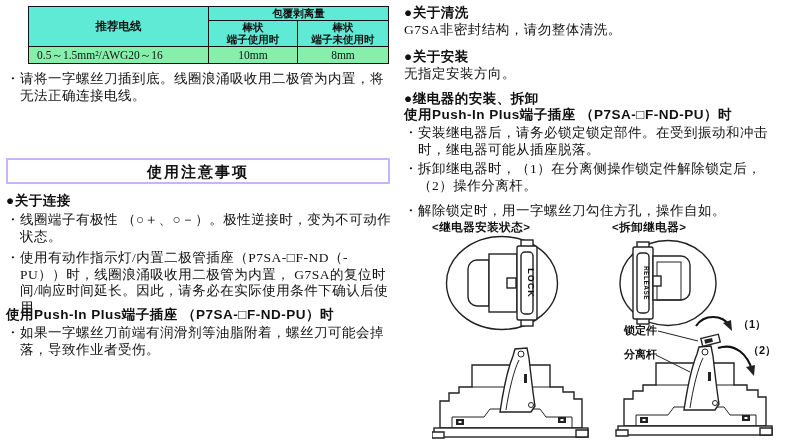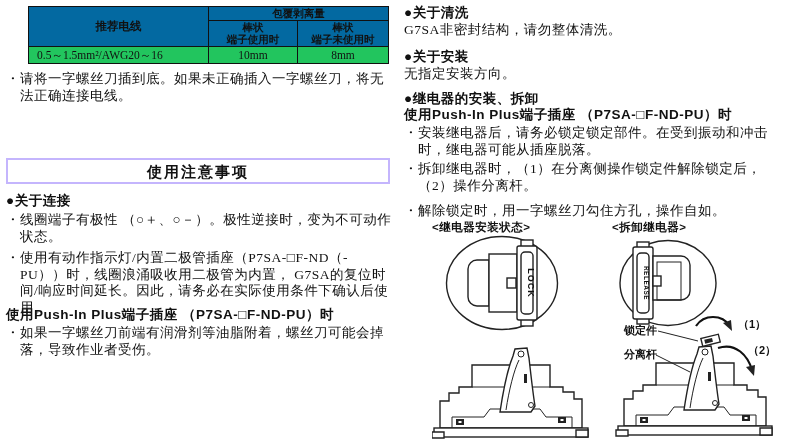--- a/index.html
+++ b/index.html
@@ -13,24 +13,24 @@
   .hd {
     font-family:"Liberation Sans","DejaVu Sans",sans-serif;
     font-weight:bold; font-size:13.5px; letter-spacing:0.5px;
   }
   .body-txt { font-size:13.5px; line-height:16.5px; letter-spacing:0.5px; }
   .bullet { padding-left:14px; text-indent:-14px; margin-top:2px; }
   
   table.wire { border-collapse:collapse; table-layout:fixed; width:360px;
     border:1.5px solid #111; }
   table.wire td { border:1px solid #111; text-align:center; vertical-align:middle; }
-  td.th { background:#0369a1; font-family:"Liberation Sans","DejaVu Sans",sans-serif;
+  td.th { background:#5eead4; font-family:"Liberation Sans","DejaVu Sans",sans-serif;
     font-weight:bold; font-size:10.5px; line-height:11.5px; }
   td.col1h { font-size:11.5px; }
-  td.data { font-size:11.5px; height:17px; background:#22c55e; }
+  td.data { font-size:11.5px; height:17px; background:#86efac; }
   td.data.wire-spec { text-align:left; padding-left:8px; }
   
   .notice-box {
     left:6px; top:158px; width:384px; height:26px;
     border:2px solid #c4b5fd; text-align:center;
     font-family:"Liberation Sans","DejaVu Sans",sans-serif;
     font-weight:bold; font-size:15px; line-height:23px; letter-spacing:2px;
   }
   .diagram-label {
     font-family:"Liberation Sans","DejaVu Sans",sans-serif;
@@ -75,21 +75,21 @@
   </tr>
   <tr>
     <td class="data wire-spec">0.5～1.5mm²/AWG20～16</td>
     <td class="data">10mm</td>
     <td class="data">8mm</td>
   </tr>
 </tbody>
   </table>
 
 <div class="abs body-txt" style="left:6px; top:69px; width:386px;">
-  <p class="bullet">・请将一字螺丝刀插到底。如果未正确插入一字螺丝刀，将无法正确连接电线。</p>
+  <p class="bullet">・请将一字螺丝刀插到底。线圈浪涌吸收用二极管为内置，将无法正确连接电线。</p>
 </div>
 
 <div class="abs notice-box">
   <span>使用注意事项</span>
 </div>
 
 <div class="abs hd" style="left:6px; top:192px;">●关于连接</div>
 <div class="abs body-txt" style="left:6px; top:210px; width:386px;">
   <p class="bullet">・线圈端子有极性 （○＋、○－）。极性逆接时，变为不可动作状态。</p>
   <p class="bullet" style="margin-top:5px;">・使用有动作指示灯/内置二极管插座（P7SA-□F-ND（-PU））时，线圈浪涌吸收用二极管为内置， G7SA的复位时间/响应时间延长。因此，请务必在实际使用条件下确认后使用。</p>

